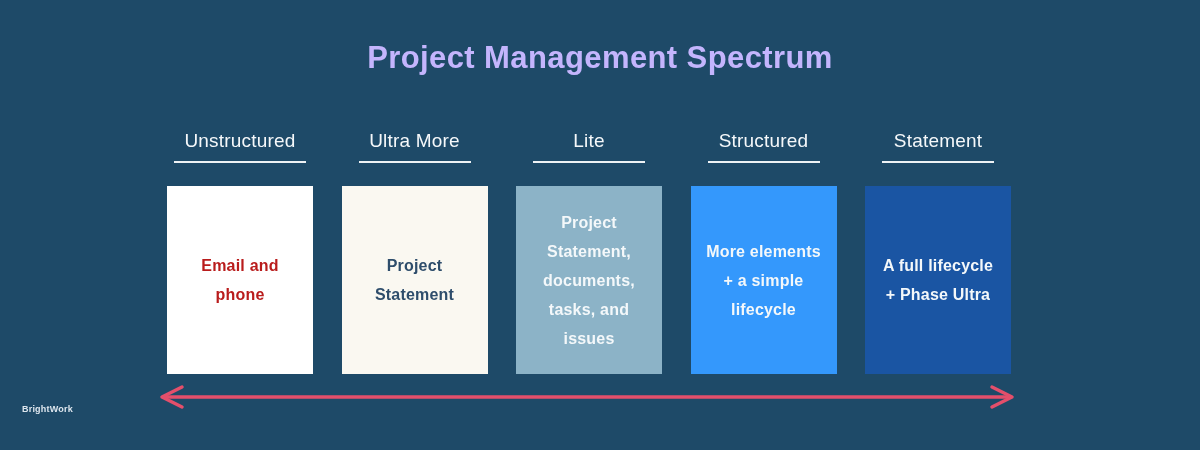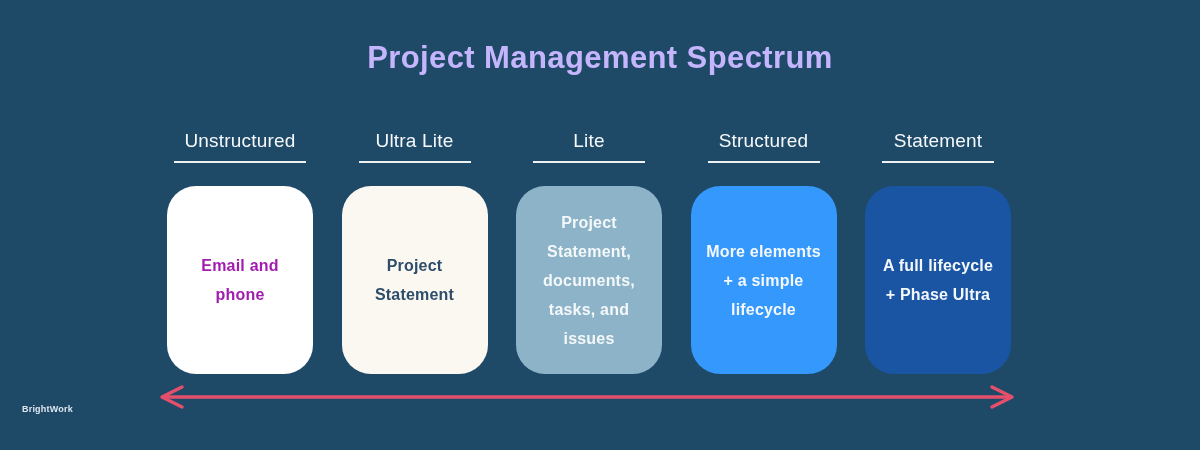--- a/index.html
+++ b/index.html
@@ -60,21 +60,20 @@
     padding: 0 5px;
     display: flex;
     align-items: center;
     justify-content: center;
     text-align: center;
     font-size: 16px;
     font-weight: 700;
     line-height: 29px;
     letter-spacing: 0.2px;
     white-space: pre-line;
-    border-radius: 29px;
   }
   .arrow-svg {
     position: absolute;
     left: 156px;
     top: 382px;
   }
   .logo {
     position: absolute;
     left: 22px;
     top: 404px;
@@ -89,28 +88,28 @@
 
 <div class="canvas" style="background: rgb(30, 74, 104);">
 
   <div class="title">Project Management Spectrum</div>
 
   <div class="columns">
 
     <div class="col">
       <div class="col-label">Unstructured</div>
       <div class="underline"></div>
-      <div class="card" style="background: rgb(255, 255, 255); color: #a21caf;">
+      <div class="card" style="background: rgb(255, 255, 255); color: #b91c1c;">
         <span>Email and
 phone</span>
       </div>
     </div>
 
     <div class="col">
-      <div class="col-label">Ultra Lite</div>
+      <div class="col-label">Ultra More</div>
       <div class="underline"></div>
       <div class="card" style="background: rgb(250, 248, 241); color: rgb(46, 77, 107);">
         <span>Project
 Statement</span>
       </div>
     </div>
 
     <div class="col">
       <div class="col-label">Lite</div>
       <div class="underline"></div>

